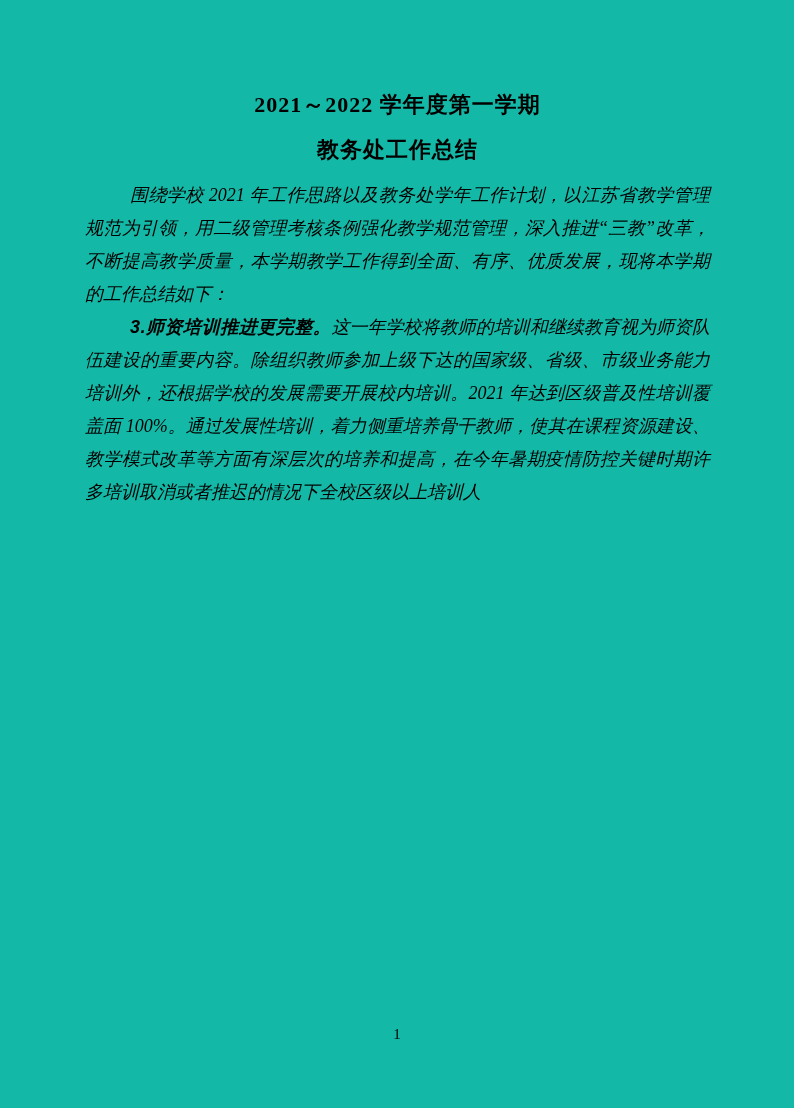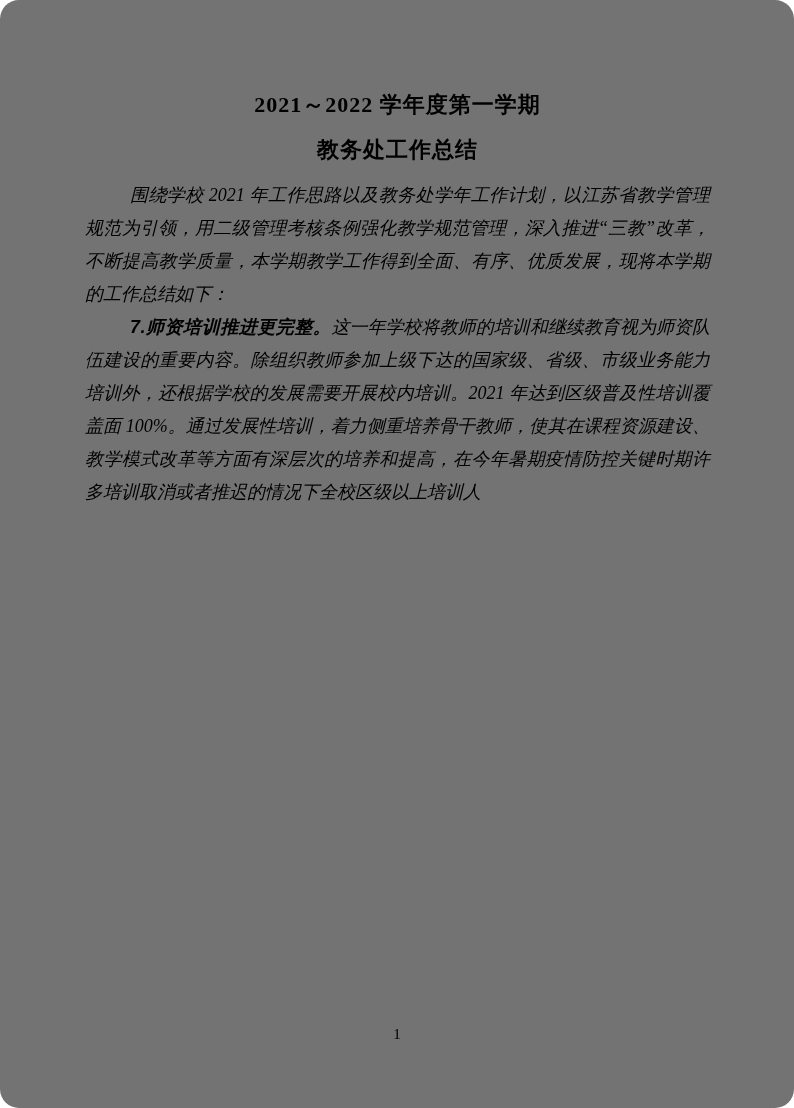--- a/index.html
+++ b/index.html
@@ -4,27 +4,26 @@
 <style>
   html, body {
     margin: 0;
     padding: 0;
     background: #ffffff;
   }
   .page {
     position: relative;
     width: 794px;
     height: 1108px;
-    background: #737373;
+    background: #14b8a6;
     box-sizing: border-box;
     padding: 82px 84px 12px 85px;
     color: #000000;
     font-family: "Liberation Serif", "DejaVu Serif", serif;
     overflow: hidden;
-    border-radius: 19px;
   }
   .title {
     margin: 0;
     font-size: 22px;
     font-weight: bold;
     line-height: 45px;
     text-align: center;
     letter-spacing: 1px;
     font-family: "Liberation Serif", "DejaVu Serif", serif;
   }
@@ -66,19 +65,19 @@
   <h1 class="title">2021～2022 学年度第一学期</h1>
   <h1 class="title">教务处工作总结</h1>
 
   <div class="body-text">
 
     <p class="para"><span>围绕学校 2021 年工作思路以及教务处学年工作计划，以江苏省教学管理规范为引领，用二级管理考核条例强化教学规范管理，深入推进“三教”改革，不断提高教学质量，本学期教学工作得到全面、有序、优质发展，现将本学期的工作总结如下：</span></p>
 
 
 
 
-    <p class="para"><span class="lead">7.师资培训推进更完整。</span><span>这一年学校将教师的培训和继续教育视为师资队伍建设的重要内容。除组织教师参加上级下达的国家级、省级、市级业务能力培训外，还根据学校的发展需要开展校内培训。2021 年达到区级普及性培训覆盖面 100%。通过发展性培训，着力侧重培养骨干教师，使其在课程资源建设、教学模式改革等方面有深层次的培养和提高，在今年暑期疫情防控关键时期许多培训取消或者推迟的情况下全校区级以上培训人</span></p>
+    <p class="para"><span class="lead">3.师资培训推进更完整。</span><span>这一年学校将教师的培训和继续教育视为师资队伍建设的重要内容。除组织教师参加上级下达的国家级、省级、市级业务能力培训外，还根据学校的发展需要开展校内培训。2021 年达到区级普及性培训覆盖面 100%。通过发展性培训，着力侧重培养骨干教师，使其在课程资源建设、教学模式改革等方面有深层次的培养和提高，在今年暑期疫情防控关键时期许多培训取消或者推迟的情况下全校区级以上培训人</span></p>
 
   </div>
 
   <div class="footer">1</div>
 
 </div>
 
 </body></html>

